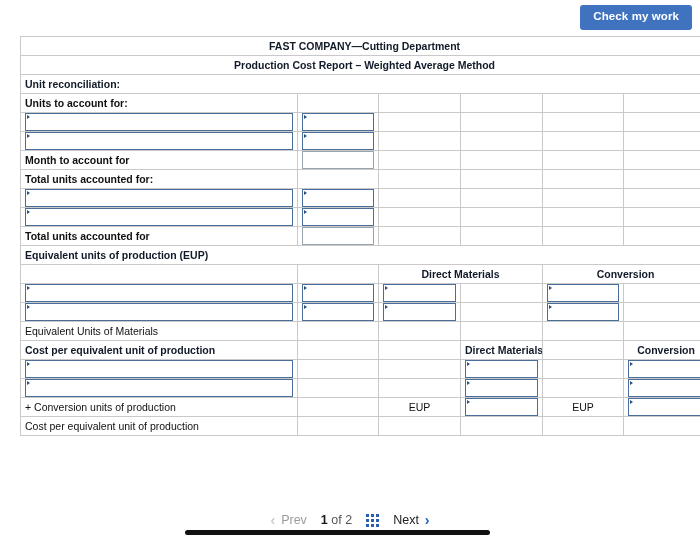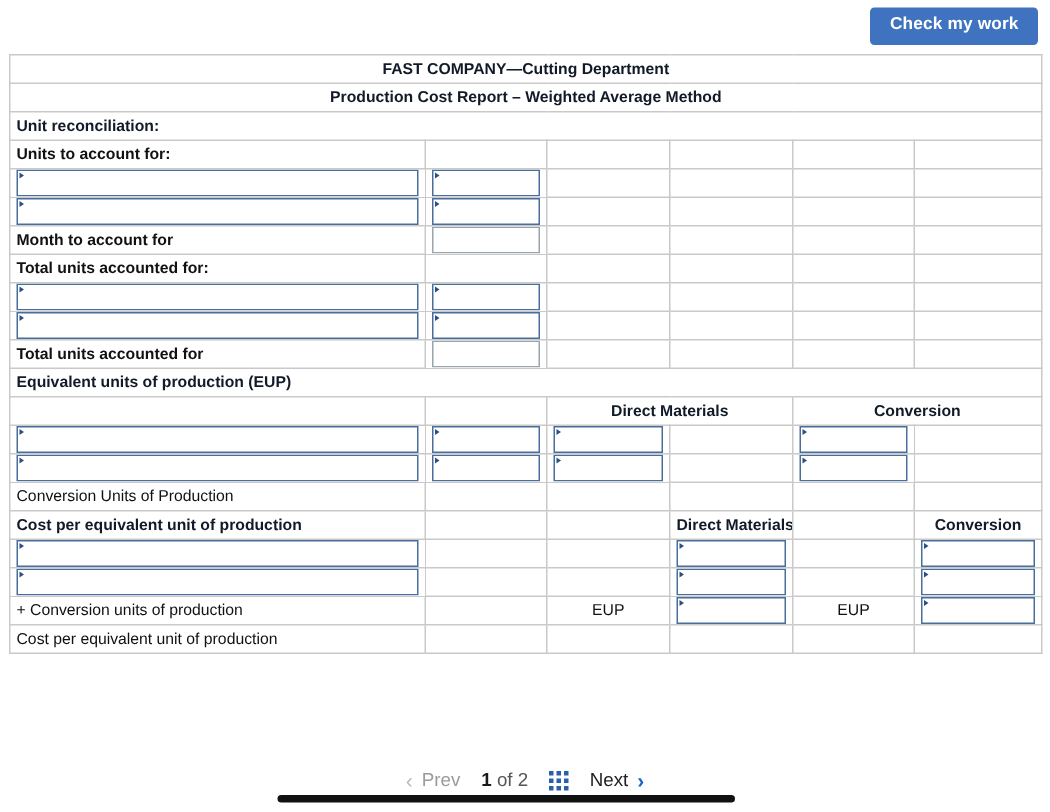--- a/index.html
+++ b/index.html
@@ -34,21 +34,21 @@
     border-radius: 3px;
     padding: 6px 13px 7px 13px;
     cursor: pointer;
     line-height: 1;
     letter-spacing: .1px;
     font-family: "Liberation Sans", sans-serif;
   }
 
   
   .wrap {
-    padding: 0 6px;
+    padding: 0 20px;
   }
   table.report {
     border-collapse: collapse;
     width: 688px;
     table-layout: fixed;
     font-size: 10.5px;
     color: #111111;
   }
   table.report td {
     border: 1px solid #c9c9c9;
@@ -336,21 +336,21 @@
         <span class="select-box"></span>
       </td>
       <td></td>
       <td class="ctl">
         <span class="select-box"></span>
       </td>
       <td></td>
     </tr>
 
     <tr>
-      <td class="lbl">Conversion Units of Production</td>
+      <td class="lbl">Equivalent Units of Materials</td>
       <td></td>
       <td></td>
       <td class="yellow"></td>
       <td></td>
       <td class="yellow"></td>
     </tr>
 
     <tr>
       <td class="blue lft">Cost per equivalent unit of production</td>
       <td class="blue"></td>

